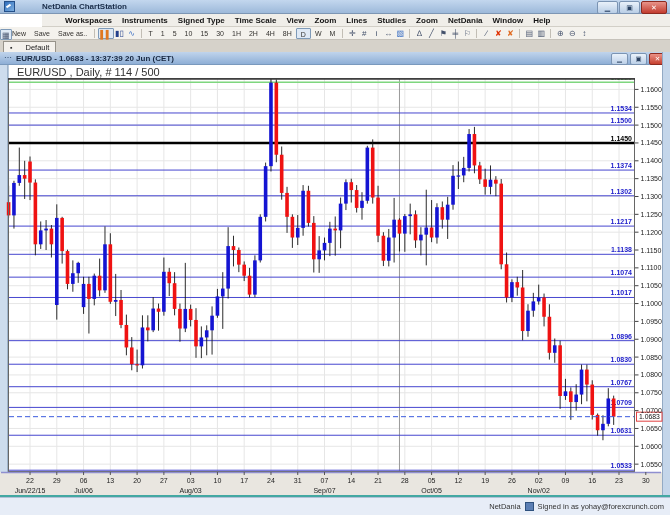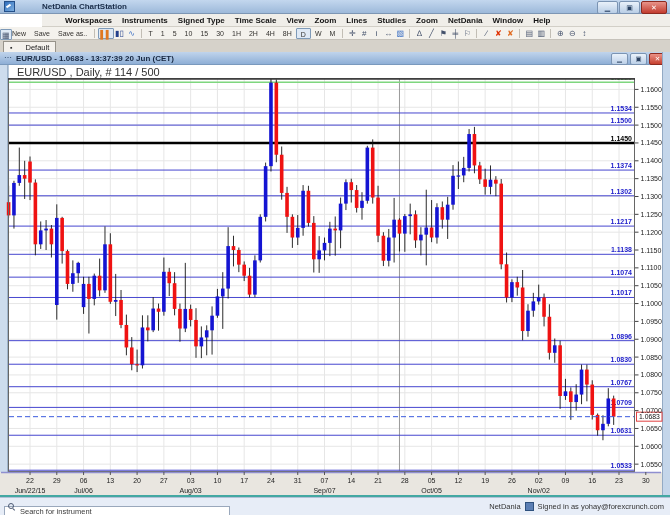--- a/index.html
+++ b/index.html
@@ -592,24 +592,20 @@
         <line x1="592.2405" y1="394" x2="592.2405" y2="397" stroke="#555" stroke-width="1"></line>
         <text x="592.2405" y="405" font-family="&quot;Liberation Sans&quot;,sans-serif" font-size="7px" fill="#222" text-anchor="middle">16</text>
         <line x1="619.013" y1="394" x2="619.013" y2="397" stroke="#555" stroke-width="1"></line>
         <text x="619.013" y="405" font-family="&quot;Liberation Sans&quot;,sans-serif" font-size="7px" fill="#222" text-anchor="middle">23</text>
         <line x1="645.7855" y1="394" x2="645.7855" y2="397" stroke="#555" stroke-width="1"></line>
         <text x="645.7855" y="405" font-family="&quot;Liberation Sans&quot;,sans-serif" font-size="7px" fill="#222" text-anchor="middle">30</text>
       </g>
     </svg>
 
   <div class="statusbar">
-    <span class="searchwrap">
-      <input type="text" placeholder="Search for instrument" style="">
-      <span class="mag"></span>
-    </span>
     <span class="rightstatus">
       <span>NetDania</span>
       <span class="logo-sq"></span>
       <span>Signed in as yohay@forexcrunch.com</span>
     </span>
   </div>
 
 </div>
 
 </body></html>

